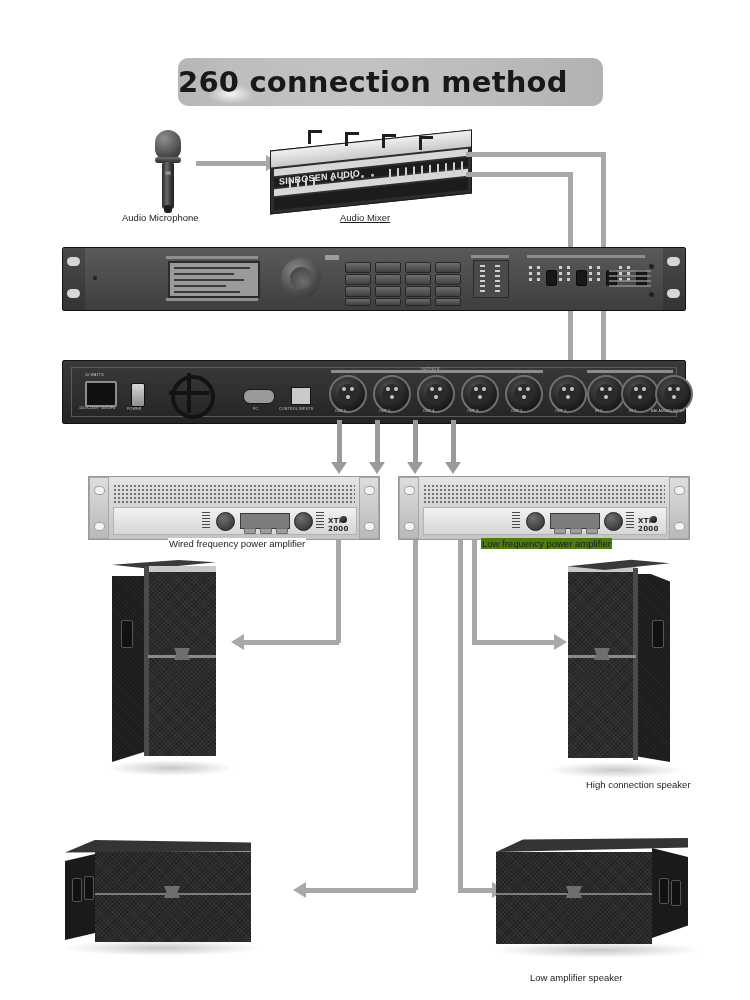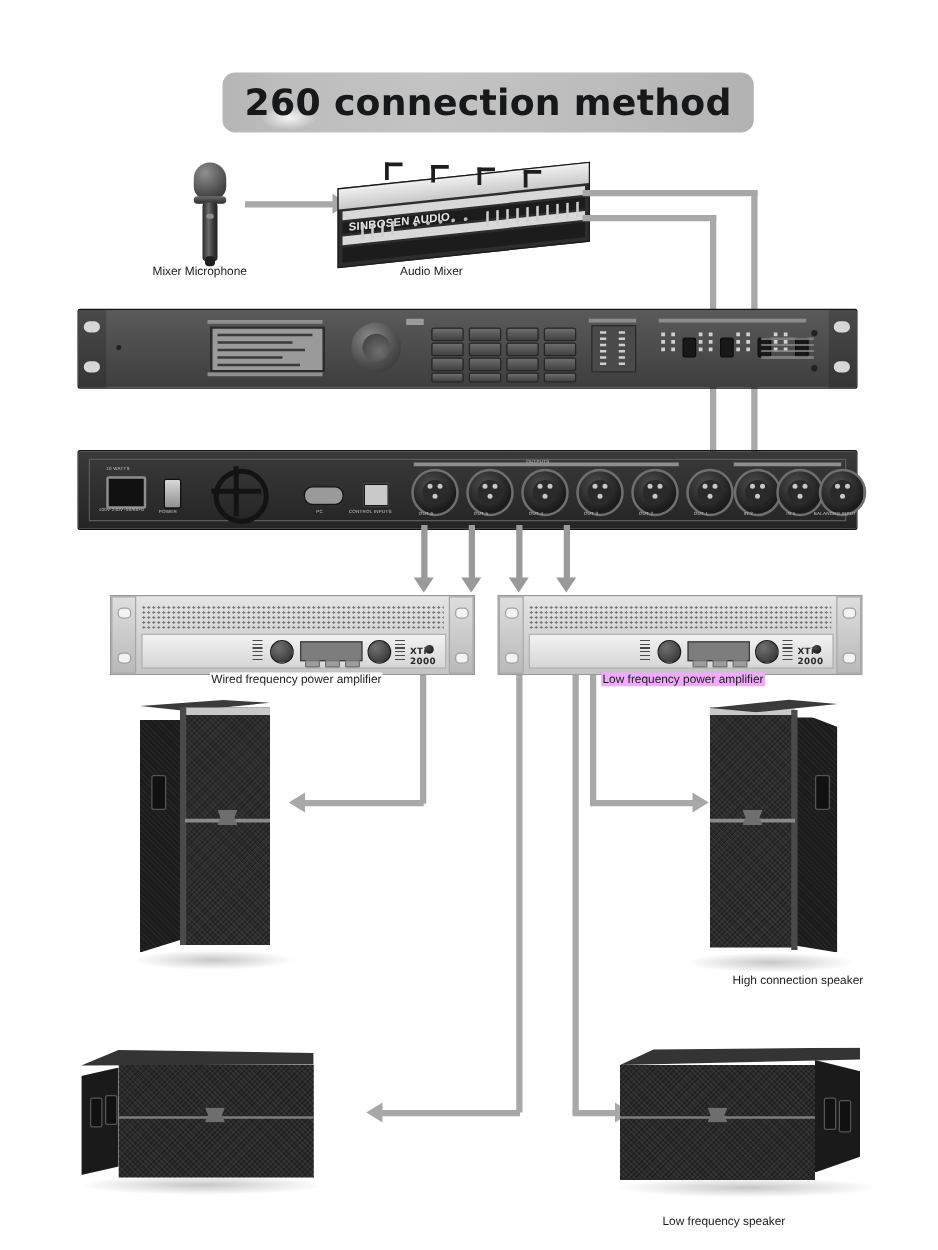--- a/index.html
+++ b/index.html
@@ -4,21 +4,21 @@
 <style>
   html,body{margin:0;padding:0;background:#fff;}
   body{width:750px;height:1000px;position:relative;overflow:hidden;
        font-family:"Liberation Sans",sans-serif;color:#111;}
   .stage{position:absolute;inset:0;}
   .abs{position:absolute;}
 
   
   .title-banner{left:178px;top:58px;width:425px;height:48px;border-radius:10px;
      background:linear-gradient(90deg,#b6b6b6 0%,#bdbdbd 12%,#c3c3c3 40%,#bcbcbc 72%,#b2b2b2 100%);
-     display:flex;align-items:center;justify-content:center;}
+     display:flex;align-items:center;}
   .title-banner::after{content:"";position:absolute;left:30px;top:26px;width:46px;height:20px;
      border-radius:50%;background:radial-gradient(ellipse at center,rgba(255,255,255,.85),rgba(255,255,255,0) 70%);}
   .title-text{font-size:29px;font-weight:bold;color:#17181a;letter-spacing:.2px;z-index:2;
      font-family:"DejaVu Sans",sans-serif;}
 
   
   .cap{font-size:9.5px;color:#1b1b1b;white-space:nowrap;font-family:"Liberation Sans",sans-serif;}
 
   
   .wire{background:#a8a8a8;}
@@ -147,21 +147,21 @@
     <span class="title-text">260 connection method</span>
   </div>
 
   <div>
     <div class="abs mic-head"></div>
     <div class="abs mic-ring"></div>
     <div class="abs mic-body"></div>
     <div class="abs mic-btn"></div>
     <div class="abs mic-tail"></div>
   </div>
-  <div class="abs cap" style="left:122px;top:212px;">Mixer Microphone</div>
+  <div class="abs cap" style="left:122px;top:212px;">Audio Microphone</div>
 
   <div>
     <div class="abs wire h" style="left:196px;top:161px;width:72px;"></div>
     <div class="abs arrow-r" style="left:266px;top:155px;"></div>
   </div>
 
   <div class="abs mixer">
     <div class="mixer-top"></div>
     <div class="mixer-band" style="top:18px;"></div>
     <div class="mixer-dark" style="top:27px;"></div>
@@ -192,21 +192,21 @@
   <div>
     <div class="abs" style="left:308px;top:130px;width:3px;height:14px;background:#1e1e1e;"></div>
     <div class="abs" style="left:308px;top:130px;width:14px;height:3px;background:#1e1e1e;"></div>
     <div class="abs" style="left:345px;top:132px;width:3px;height:14px;background:#1e1e1e;"></div>
     <div class="abs" style="left:345px;top:132px;width:14px;height:3px;background:#1e1e1e;"></div>
     <div class="abs" style="left:382px;top:134px;width:3px;height:14px;background:#1e1e1e;"></div>
     <div class="abs" style="left:382px;top:134px;width:14px;height:3px;background:#1e1e1e;"></div>
     <div class="abs" style="left:419px;top:136px;width:3px;height:14px;background:#1e1e1e;"></div>
     <div class="abs" style="left:419px;top:136px;width:14px;height:3px;background:#1e1e1e;"></div>
   </div>
-  <div class="abs cap" style="left:320px;top:212px;">Audio Mixer</div>
+  <div class="abs cap" style="left:340px;top:212px;text-decoration:underline;">Audio Mixer</div>
 
   <div>
     <div class="abs wire h" style="left:466px;top:152px;width:140px;"></div>
     <div class="abs wire v" style="left:601px;top:152px;height:232px;"></div>
     <div class="abs arrow-d" style="left:595px;top:382px;"></div>
   </div>
   <div>
     <div class="abs wire h" style="left:466px;top:172px;width:107px;"></div>
     <div class="abs wire v" style="left:568px;top:172px;height:212px;"></div>
     <div class="abs arrow-d" style="left:562px;top:382px;"></div>
@@ -456,21 +456,21 @@
       <div class="amp-lcd" style="left:126px;top:5px;"></div>
       <div class="amp-sbtn" style="left:130px;top:20px;"></div>
       <div class="amp-sbtn" style="left:146px;top:20px;"></div>
       <div class="amp-sbtn" style="left:162px;top:20px;"></div>
       <div class="amp-knob" style="left:180px;top:4px;"></div>
       <div class="amp-meter" style="left:202px;top:4px;"></div>
       <div class="amp-badge" style="left:214px;top:9px;">XTi 2000</div>
       <div class="amp-led" style="left:226px;top:8px;"></div>
     </div>
   </div>
-  <div class="abs cap" style="left:481px;top:538px;background:#f0abfc;padding:0 1px;">Low frequency power amplifier</div>
+  <div class="abs cap" style="left:481px;top:538px;background:#4d7c0f;padding:0 1px;">Low frequency power amplifier</div>
 
   <div>
     <div class="abs wire v" style="left:336px;top:540px;height:103px;"></div>
     <div class="abs wire h" style="left:243px;top:640px;width:96px;"></div>
     <div class="abs arrow-l" style="left:231px;top:634px;"></div>
   </div>
   <div>
     <div class="abs wire v" style="left:472px;top:540px;height:103px;"></div>
     <div class="abs wire h" style="left:472px;top:640px;width:84px;"></div>
     <div class="abs arrow-r" style="left:554px;top:634px;"></div>
@@ -534,15 +534,15 @@
     <div class="sub-front" style="left:496px;top:852px;width:156px;height:92px;"></div>
     <div class="sub-side" style="left:652px;top:848px;width:36px;height:90px;
          clip-path:polygon(0 0,100% 10%,100% 86%,0 100%);"></div>
     <div class="sub-top" style="left:496px;top:838px;width:192px;height:20px;
          clip-path:polygon(0 70%,14% 8%,100% 0,100% 48%);"></div>
     <div class="spk-div" style="left:496px;top:893px;width:156px;height:2px;background:#7c7c7c;"></div>
     <div class="spk-badge" style="left:566px;top:886px;"></div>
     <div class="spk-hand" style="left:659px;top:878px;width:8px;height:24px;"></div>
     <div class="spk-hand" style="left:671px;top:880px;width:8px;height:24px;"></div>
   </div>
-  <div class="abs cap" style="left:530px;top:972px;">Low frequency speaker</div>
+  <div class="abs cap" style="left:530px;top:972px;">Low amplifier speaker</div>
 
 </div>
 
 </body></html>

